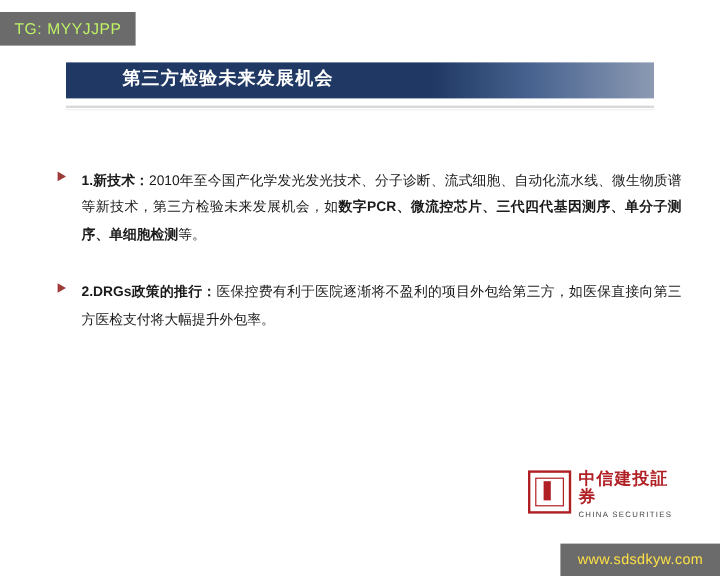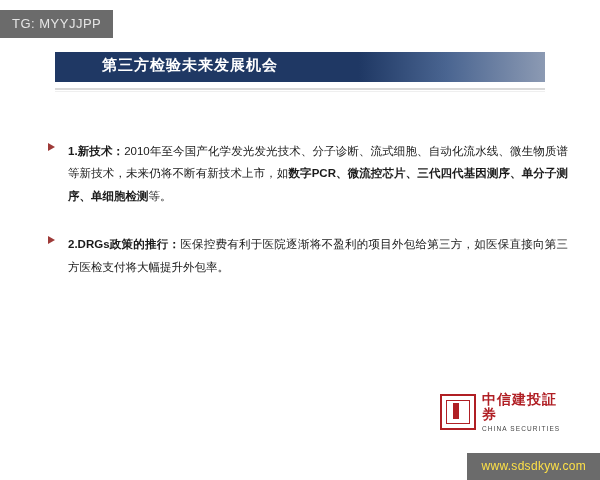--- a/index.html
+++ b/index.html
@@ -20,21 +20,21 @@
     width: 600px;
     height: 480px;
     background: #ffffff;
   }
   
   .tg-tag {
     position: absolute;
     left: 0;
     top: 10px;
     background: #6b6b6b;
-    color: #e5e5e5;
+    color: #bef264;
     font-size: 13px;
     line-height: 1;
     padding: 7px 12px 8px 12px;
     letter-spacing: 0.5px;
     font-family: "Liberation Sans", sans-serif;
   }
   
   .title-band {
     position: absolute;
     left: 55px;
@@ -101,21 +101,20 @@
     font-weight: bold;
   }
   
   .logo {
     position: absolute;
     right: 36px;
     bottom: 48px;
     width: 124px;
     height: 40px;
     display: flex;
-    align-items: center;
     padding-left: 43px;
   }
   .logo-mark {
     width: 32px;
     height: 32px;
     border: 2px solid #b01f24;
     position: relative;
     flex: 0 0 auto;
   }
   .logo-mark:before {
@@ -169,21 +168,21 @@
 
   <div class="title-band"></div>
   <div class="title-text">第三方检验未来发展机会</div>
   <div class="title-rule"></div>
   <div class="title-rule2"></div>
 
   <div class="body">
 
     <div class="bullet">
       <span class="bullet-marker"></span>
-      <div class="bullet-text"><b>1.新技术：</b><span>2010年至今国产化学发光发光技术、分子诊断、流式细胞、自动化流水线、微生物质谱等新技术，未来仍将不断有新技术上市，如</span><b>数字PCR、微流控芯片、三代四代基因测序、单分子测序、单细胞检测</b><span>等。</span></div>
+      <div class="bullet-text"><b>1.新技术：</b><span>2010年至今国产化学发光发光技术、分子诊断、流式细胞、自动化流水线、微生物质谱等新技术，第三方检验未来发展机会，如</span><b>数字PCR、微流控芯片、三代四代基因测序、单分子测序、单细胞检测</b><span>等。</span></div>
     </div>
 
 
     <div class="bullet">
       <span class="bullet-marker"></span>
       <div class="bullet-text"><b>2.DRGs政策的推行：</b><span>医保控费有利于医院逐渐将不盈利的项目外包给第三方，如医保直接向第三方医检支付将大幅提升外包率。</span></div>
     </div>
 
   </div>
 

